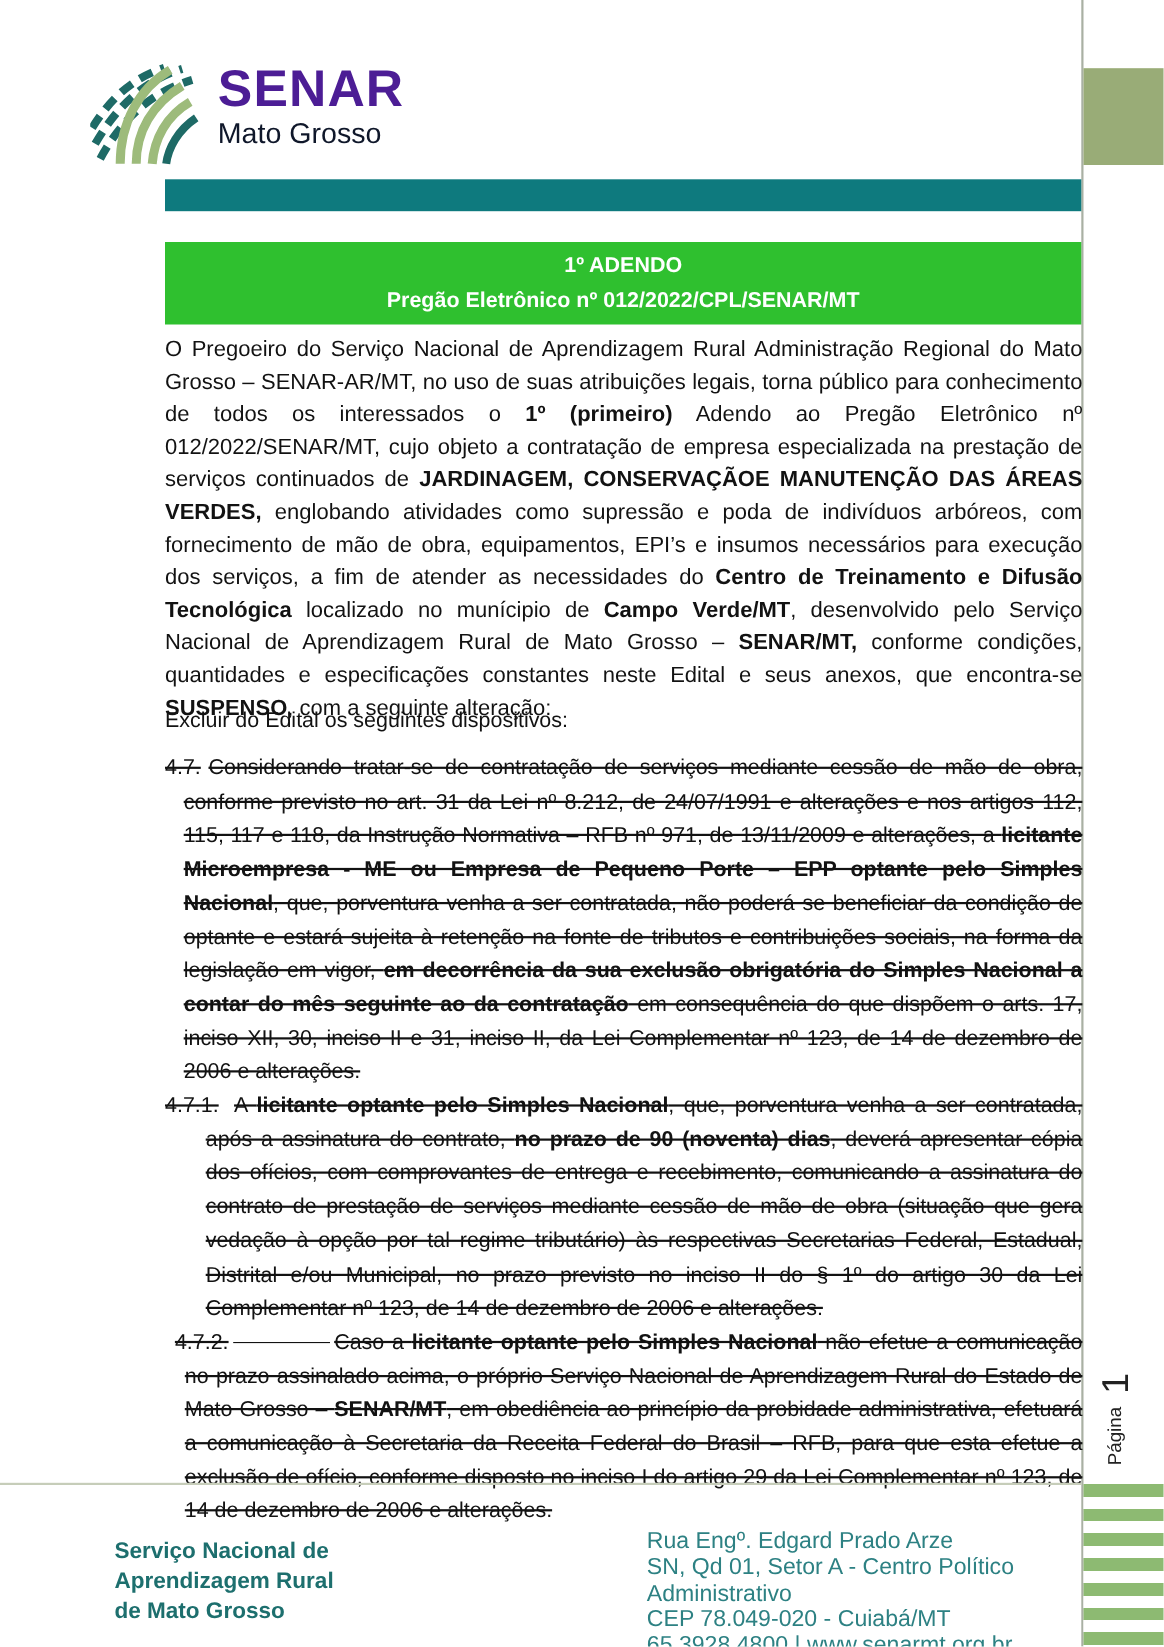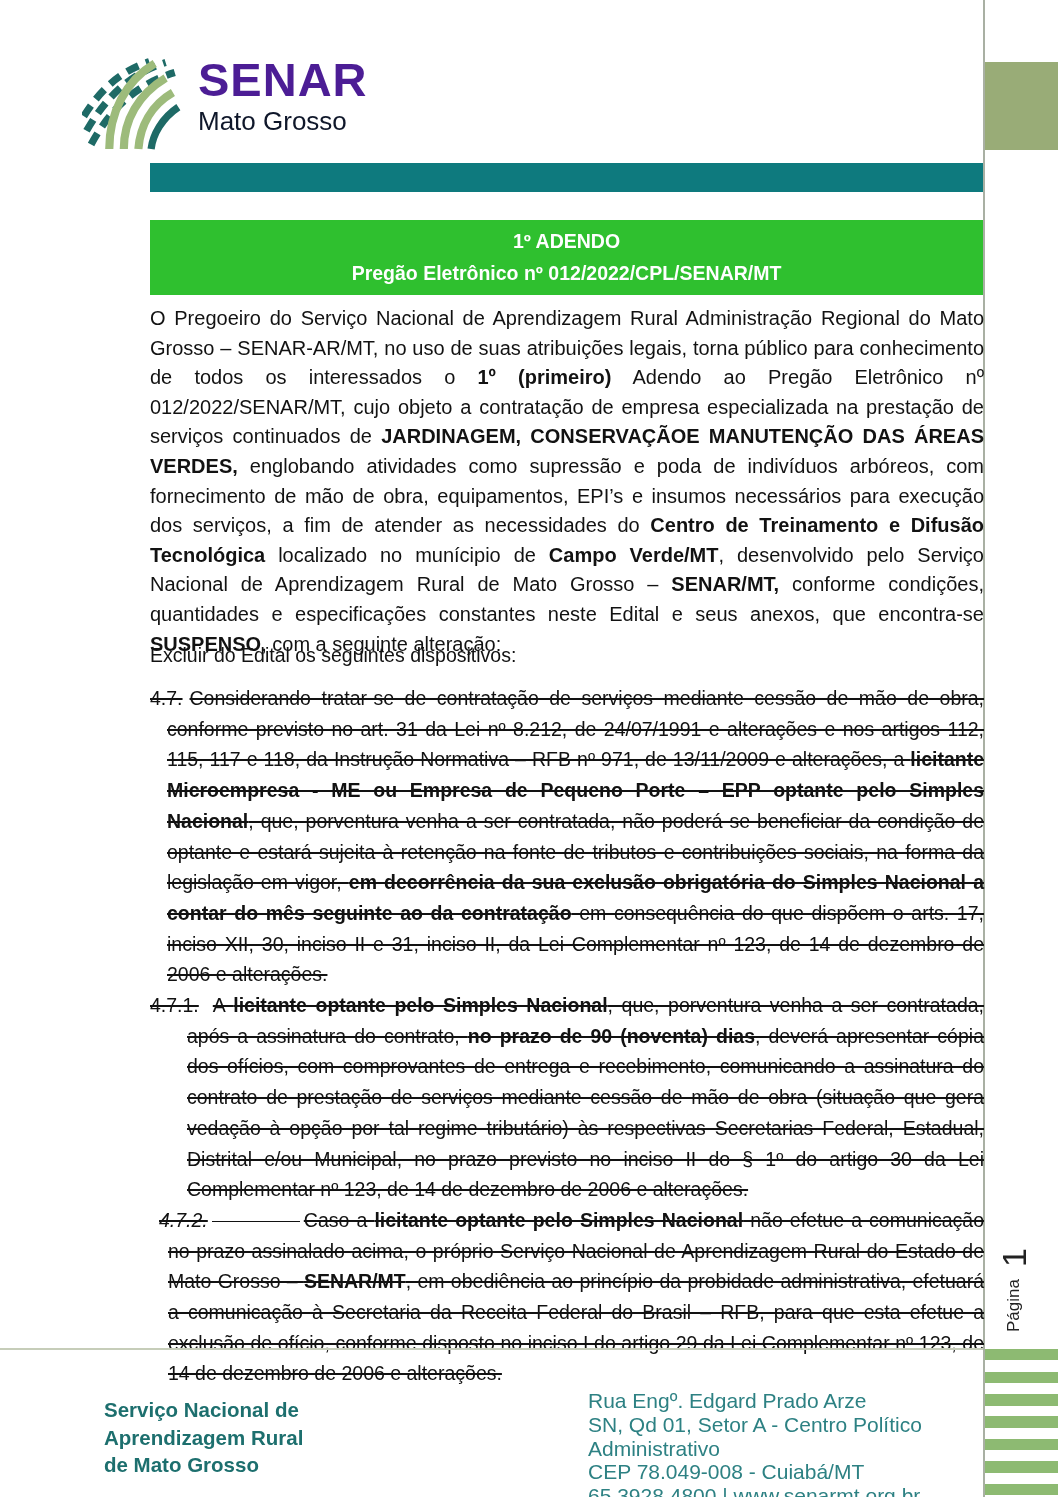--- a/index.html
+++ b/index.html
@@ -33,21 +33,21 @@
 
   .clauses{position:absolute;left:150px;top:683px;width:834px;font-size:19.5px;line-height:30.7px;
            text-align:justify;text-decoration:line-through;text-decoration-thickness:1.8px;
            text-decoration-color:#121212;}
   .clause{margin:0;}
   .clause-47{padding-left:17px;text-indent:-17px;}
   .clause-471{padding-left:37px;text-indent:-37px;}
   .clause-472{padding-left:18px;text-indent:-18px;}
   .cnum{margin-right:7px;}
   .clause-471 .cnum{margin-right:14px;}
-  .clause-472 .cnum{margin-left:9px;margin-right:0;font-style:italic;}
+  .clause-472 .cnum{margin-left:9px;margin-right:0;}
   .tab-strike{display:inline-block;width:88px;height:0;border-top:1.8px solid #121212;
               vertical-align:middle;margin:0 4px;}
 
   
   .pagenum{position:absolute;left:934px;top:1230px;width:160px;height:44px;
            transform:rotate(-90deg);display:flex;align-items:center;justify-content:flex-start;
            gap:12px;color:#222;}
   .pagenum .lbl{font-size:17px;}
   .pagenum .num{font-size:34px;}
 
@@ -115,17 +115,17 @@
 
   <div class="footer-org">
     <div>Serviço Nacional de</div>
     <div>Aprendizagem Rural</div>
     <div>de Mato Grosso</div>
   </div>
 
   <div class="footer-addr">
     <div>Rua Engº. Edgard Prado Arze</div>
     <div>SN, Qd 01, Setor A - Centro Político Administrativo</div>
-    <div>CEP 78.049-008 - Cuiabá/MT</div>
+    <div>CEP 78.049-020 - Cuiabá/MT</div>
     <div>65 3928 4800 | www.senarmt.org.br</div>
   </div>
 
 </div>
 
 </body></html>

